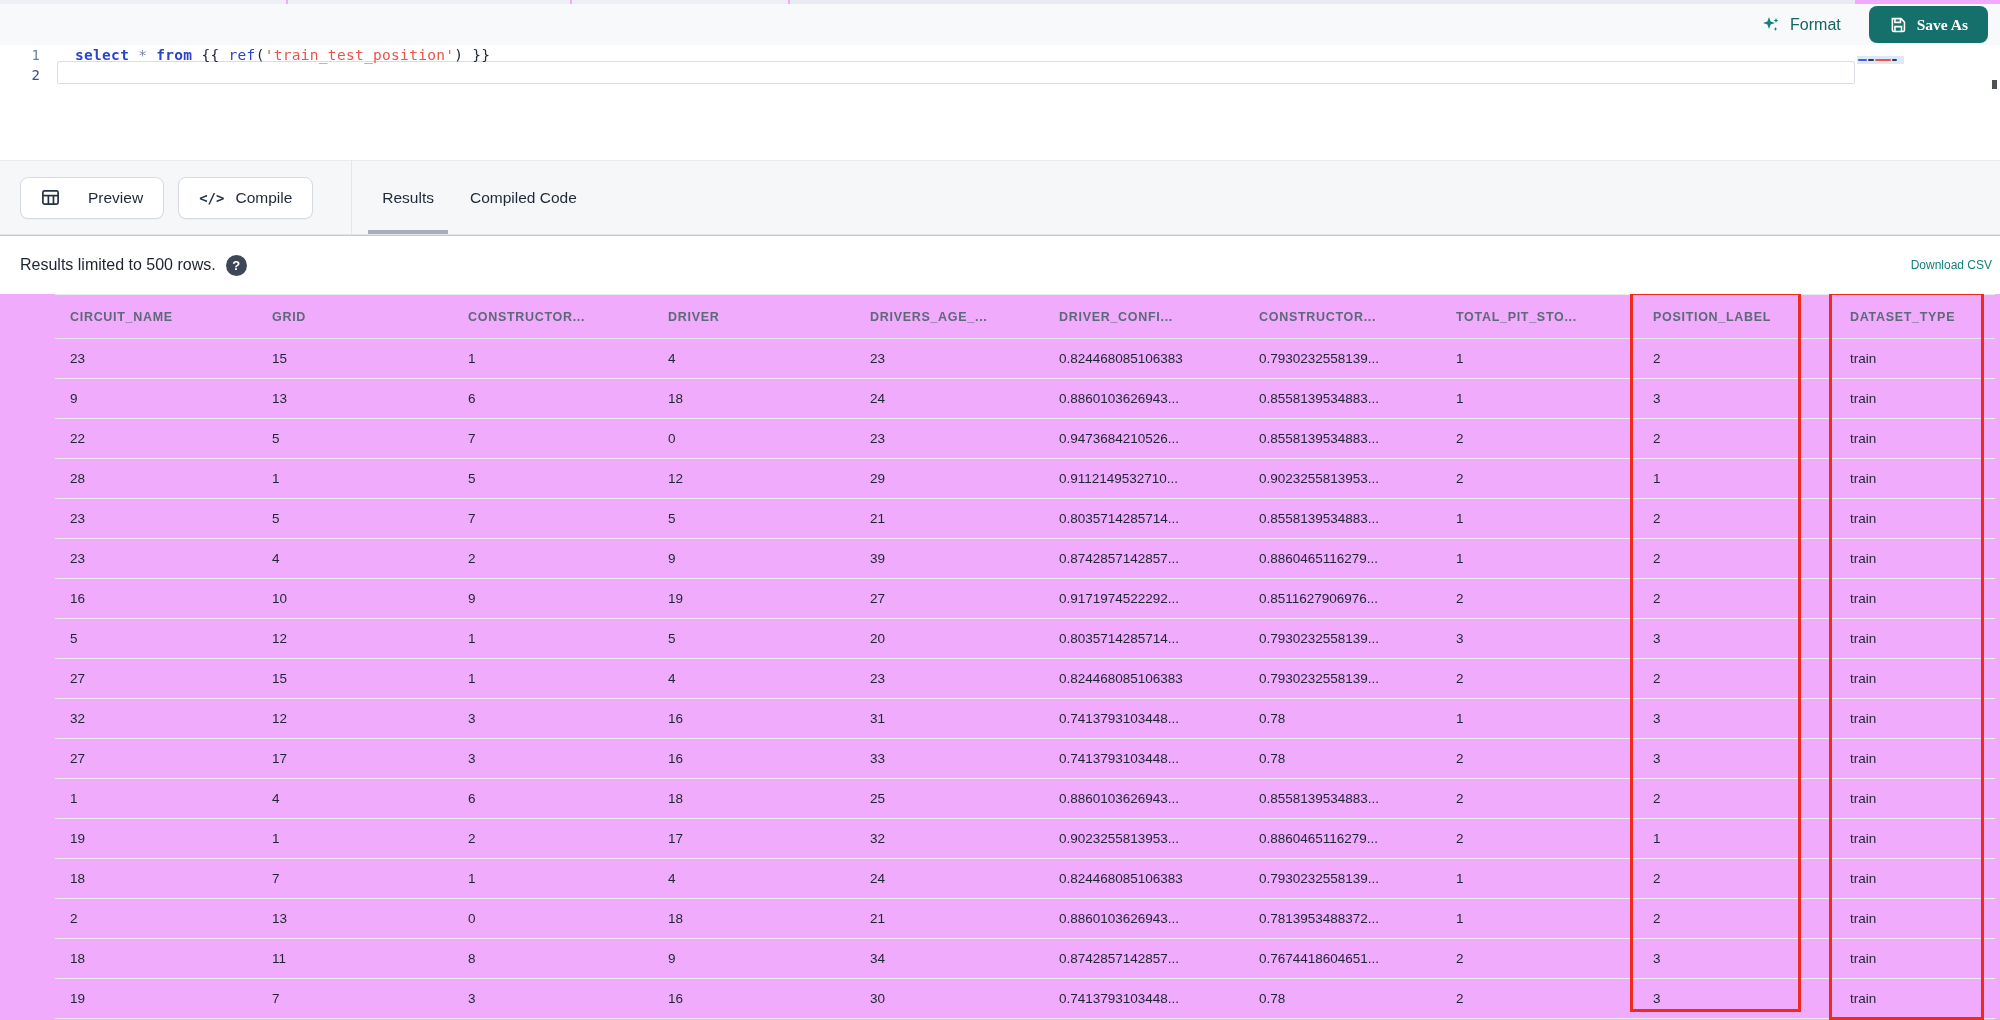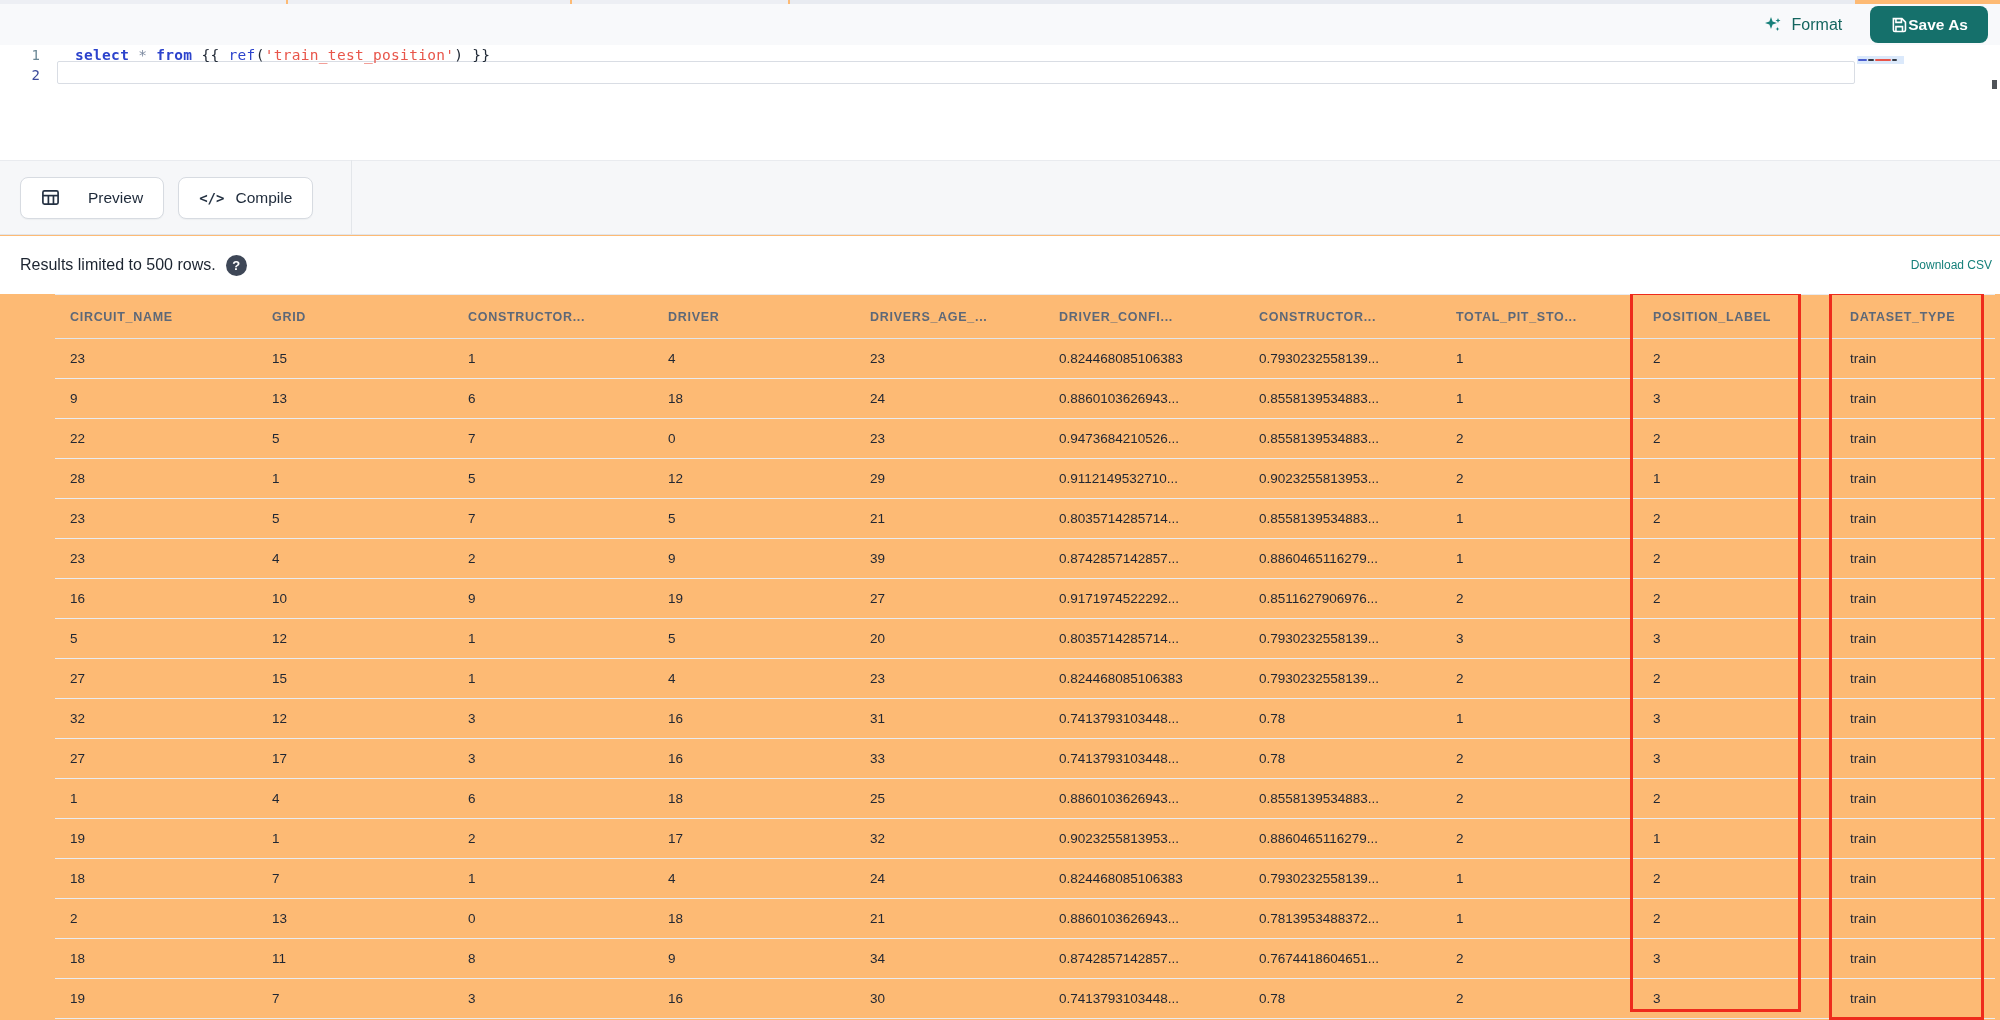--- a/index.html
+++ b/index.html
@@ -1,33 +1,33 @@
 <!DOCTYPE html>
 <html><head>
 <meta charset="utf-8">
 <style>
   * { margin:0; padding:0; box-sizing:border-box; }
   body { font-family:"Liberation Sans", sans-serif; background:#fff; }
-  .page { position:relative; width:2000px; height:1020px; overflow:hidden; background:#fdba74;padding-left:32px; }
+  .page { position:relative; width:2000px; height:1020px; overflow:hidden; background:#f0abfc;padding-left:32px; }
 
   
   .tabstrip { position:absolute; left:0; top:0; width:2000px; height:4px; }
   .tabstrip .seg { position:absolute; top:0; height:4px; background:#edeff4; }
   .seg.s1 { left:0; width:286px; }
   .seg.s2 { left:288px; width:282px; }
   .seg.s3 { left:572px; width:216px; }
   .seg.s4 { left:790px; width:1065px; background:#e8ebf1; }
 
   
   .editor-header { position:absolute; left:0; top:4px; width:2000px; height:41px; background:#f8f9fb;
     display:flex; align-items:center; justify-content:flex-end; gap:28px; padding-right:12px; }
   .format-btn { display:flex; align-items:center; gap:9px; background:none; border:none; cursor:pointer;
     color:#14655f; font-size:16px; font-family:inherit; }
-  .saveas-btn { display:flex; align-items:center; background:#15706b; border:none; cursor:pointer;
-    color:#ffffff; font-size:15.5px; font-weight:600; font-family:Liberation Sans, sans-serif; border-radius:8px;
+  .saveas-btn { display:flex; align-items:center; gap:10px; background:#15706b; border:none; cursor:pointer;
+    color:#ffffff; font-size:15.5px; font-weight:600; font-family:Liberation Serif, serif; border-radius:8px;
     height:37px; padding:0 20px; }
 
   
   .code-editor { position:absolute; left:0; top:45px; width:2000px; height:115px; background:#fff;
     font-family:"DejaVu Sans Mono", monospace; font-size:14.5px; }
   .ln { position:absolute; width:22px; text-align:right; font-size:14px; }
   .ln1 { left:18px; top:2px; color:#6b8795; }
   .ln2 { left:18px; top:22px; color:#3c4a9a; }
   .code-line { position:absolute; left:75px; top:2px; white-space:pre; letter-spacing:0.3px; }
   .tok-keyword { color:#2c43cc; font-weight:600; }
@@ -142,20 +142,28 @@
           <line x1="11.8" y1="7.2" x2="11.8" y2="15.2"></line>
         </svg>
       </span>
       <span>Preview</span>
     </button>
     <button class="tb-btn btn-compile">
       <span class="compile-glyph">&lt;/&gt;</span>
       <span>Compile</span>
     </button>
     <div class="tb-divider"></div>
+    <div class="tabs">
+      <div class="tab active">
+        <span>Results</span>
+      </div>
+      <div class="tab">
+        <span>Compiled Code</span>
+      </div>
+    </div>
   </nav>
 
   <div class="results-bar">
     <span class="limit-text">Results limited to 500 rows.</span>
     <span class="help-icon">?</span>
     <span class="download-link">Download CSV</span>
   </div>
 
   <div class="table-wrap">
     <table class="results">

